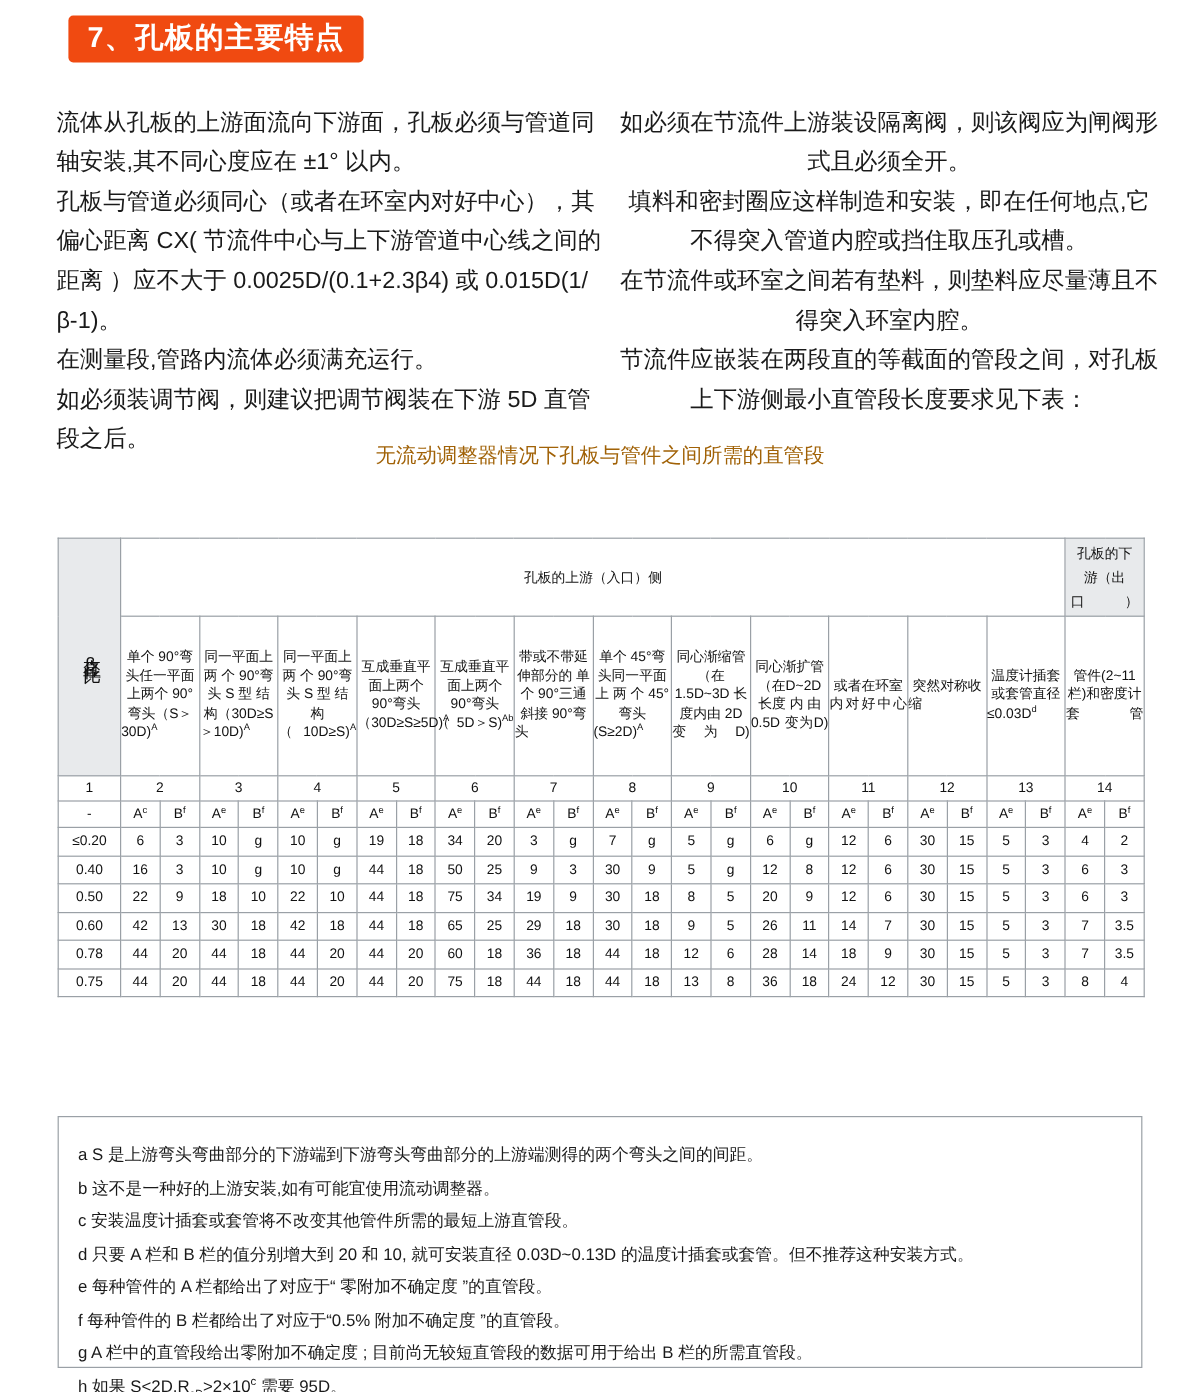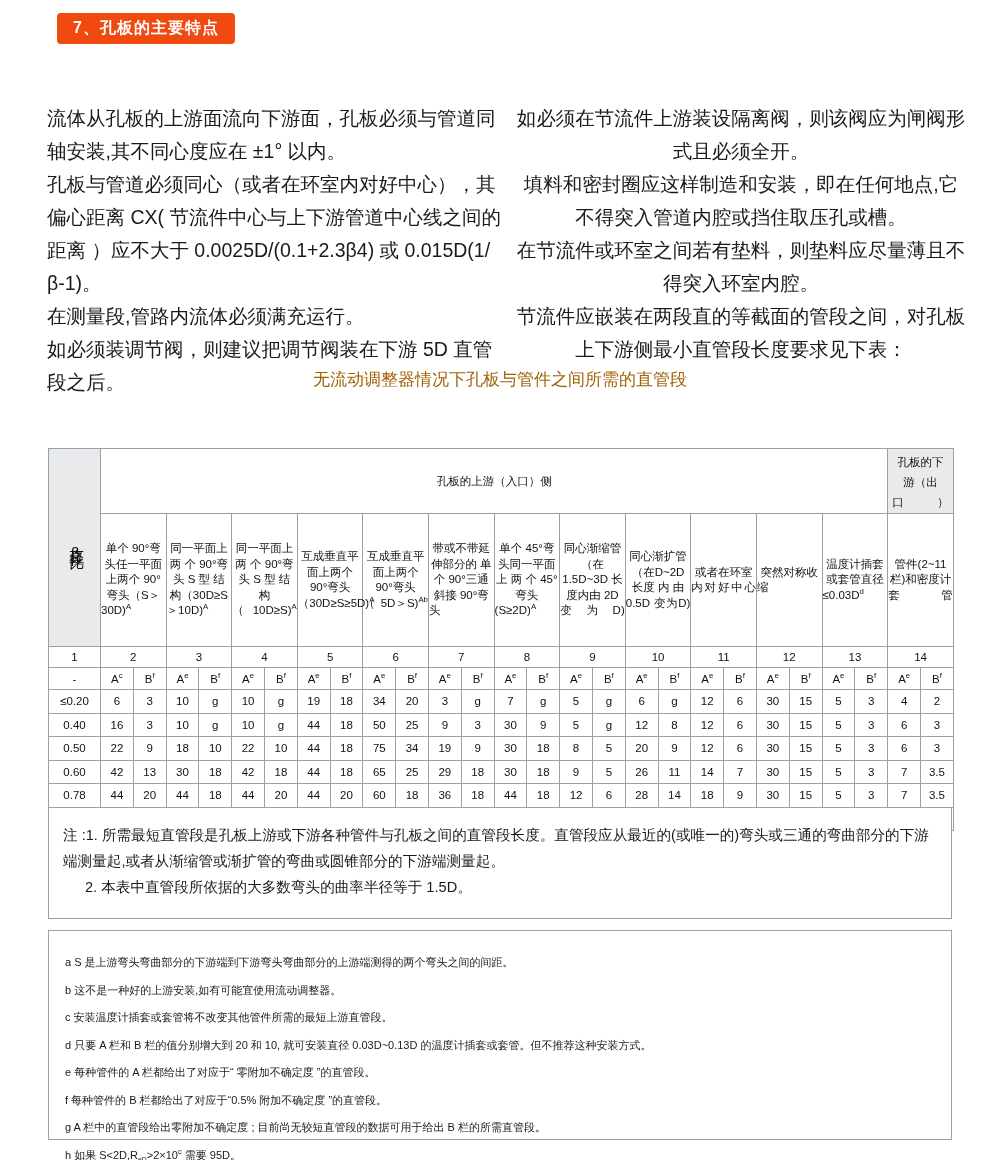--- a/index.html
+++ b/index.html
@@ -25,42 +25,41 @@
   
   .badge-wrap {
     position: absolute;
     left: 57px;
     top: 13px;
   }
   .badge {
     display: inline-block;
     background: #f04a11;
     color: #ffffff;
-    font-size: 16px;
+    font-size: 24px;
     font-weight: bold;
     letter-spacing: 1px;
     padding: 6px 16px 7px 16px;
     border-radius: 4px;
     line-height: 1.1;
     white-space: nowrap;
   }
 
   
   .cols {
     position: absolute;
     left: 47px;
     top: 86px;
     width: 920px;
     display: flex;
     gap: 0px;
   }
   .col {
     width: 460px;
     box-sizing: border-box;
-    margin-top: 16px;
   }
   .col.right { padding-left: 8px; text-align: center; }
   .col p {
     margin: 0;
     font-size: 19.5px;
     line-height: 33px;
     letter-spacing: 0px;
     color: #1a1a1a;
   }
 
@@ -177,21 +176,21 @@
 
   .footnotes {
     position: absolute;
     top: 930px;
     left: 48px;
     width: 904px;
     height: 210px;
     box-sizing: border-box;
     border: 1px solid #9aa0a6;
     padding: 18px 16px 10px 16px;
-    font-size: 11px;
+    font-size: 14px;
     line-height: 27.5px;
     background: #fff;
   }
   .footnotes p { margin: 0; }
 </style>
 </head>
 <body>
 
 <div class="page">
 
@@ -485,24 +484,20 @@
             <td>15</td>
             <td>5</td>
             <td>3</td>
             <td>8</td>
             <td>4</td>
           </tr>
         </tbody>
     </table>
   </div>
 
-  <div class="notes">
-    <p>注 :1. 所需最短直管段是孔板上游或下游各种管件与孔板之间的直管段长度。直管段应从最近的(或唯一的)弯头或三通的弯曲部分的下游端测量起,或者从渐缩管或渐扩管的弯曲或圆锥部分的下游端测量起。</p>
-    <p class="indent">2. 本表中直管段所依据的大多数弯头的曲率半径等于 1.5D。</p>
-  </div>
 
   <div class="footnotes">
     <p>a S 是上游弯头弯曲部分的下游端到下游弯头弯曲部分的上游端测得的两个弯头之间的间距。</p>
     <p>b 这不是一种好的上游安装,如有可能宜使用流动调整器。</p>
     <p>c 安装温度计插套或套管将不改变其他管件所需的最短上游直管段。</p>
     <p>d 只要 A 栏和 B 栏的值分别增大到 20 和 10, 就可安装直径 0.03D~0.13D 的温度计插套或套管。但不推荐这种安装方式。</p>
     <p>e 每种管件的 A 栏都给出了对应于“ 零附加不确定度 ”的直管段。</p>
     <p>f 每种管件的 B 栏都给出了对应于“0.5% 附加不确定度 ”的直管段。</p>
     <p>g A 栏中的直管段给出零附加不确定度 ; 目前尚无较短直管段的数据可用于给出 B 栏的所需直管段。</p>
     <p id="fn-h">h 如果 S&lt;2D,R<sub>eD</sub>&gt;2×10<sup>c</sup> 需要 95D。</p>

